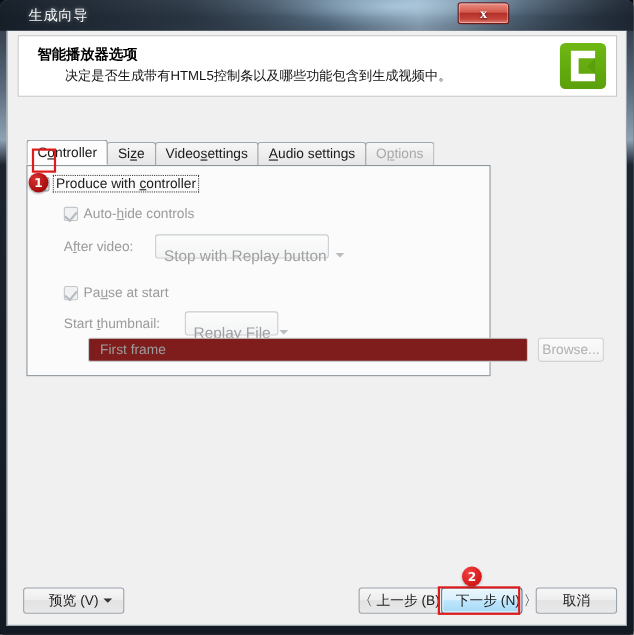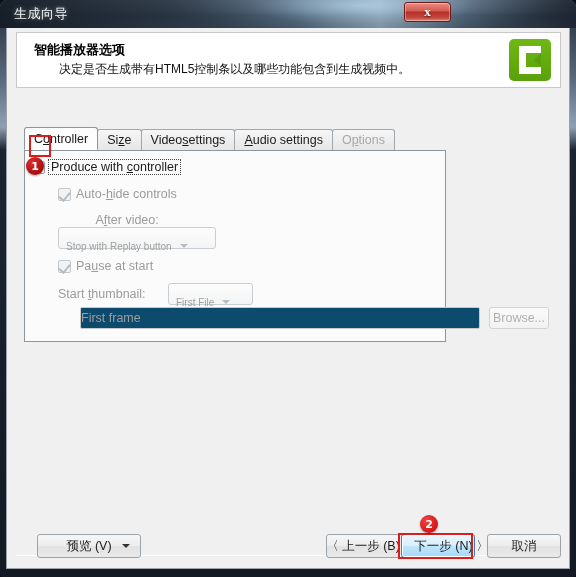--- a/index.html
+++ b/index.html
@@ -29,21 +29,21 @@
       linear-gradient(to bottom, #59646e 0%, #3c4650 40%, #2b343e 55%, #323c46 100%);
   }
   .glass-overlay2 {
     position: absolute;
     left: 0; top: 0; width: 576px; height: 28px;
     background: linear-gradient(to right, rgba(20,28,38,0.92) 0%, rgba(40,52,66,0.75) 30%, rgba(120,160,195,0.18) 52%, rgba(200,228,248,0.45) 66%, rgba(120,155,190,0.2) 80%, rgba(25,34,46,0.85) 100%);
   }
 
   .titlebar {
     position: absolute;
-    left: 0; top: 0;
+    left: 12px; top: 0;
     width: 456px; height: 28px;
   }
   .title-text {
     position: absolute;
     left: 14px; top: 5px;
     font-size: 13px;
     color: #f2f5f8;
     text-shadow: 0 0 4px rgba(255,255,255,0.55), 0 1px 1px rgba(0,0,0,0.6);
     letter-spacing: 0.5px;
   }
@@ -225,41 +225,41 @@
   .badge.b2 { background: radial-gradient(circle at 35% 30%, #f24040 0%, #d41717 70%, #b81212 100%); }
 
   .combo {
     height: 22px;
     border: 1px solid #c9cdd1;
     border-radius: 3px;
     background: linear-gradient(to bottom, #fcfcfc 0%, #f3f4f5 100%);
     display: flex;
     align-items: center;
     padding: 16px 5px 0 7px;
-    font-size: 10px;
+    font-size: 14px;
     color: #a0a0a0;
     cursor: pointer;
     white-space: nowrap;
   }
   .combo .arrow {
     margin-left: 8px;
     width: 0; height: 0;
     border-left: 4px solid transparent;
     border-right: 4px solid transparent;
     border-top: 4px solid #b9bcbf;
   }
 
   .textbox {
     height: 22px;
     border: 1px solid #c6cace;
     border-radius: 2px;
-    background: #0c4a6e;
+    background: #7f1d1d;
     display: flex;
     align-items: center;
-    padding: 0 0;
+    padding: 0 10px;
     font-size: 12.5px;
     color: #9d9d9d;
     cursor: text;
   }
 
   .btn-browse {
     height: 22px;
     border: 1px solid #cfd3d6;
     border-radius: 3px;
     background: linear-gradient(to bottom, #fbfbfb 0%, #f2f2f2 100%);
@@ -346,51 +346,51 @@
       <div class="row" style="left:7px; top:8px;">
         <div class="cb inner"></div>
         <div class="lbl focus-dots">Produce with <u>c</u>ontroller</div>
       </div>
 
       <div class="row" style="left:33px; top:36px;">
         <div class="cb checked-disabled"></div>
         <div class="lbl dim">Auto-<u>h</u>ide controls</div>
       </div>
 
-      <div class="row" style="left:33px; top:62px;flex-direction:column;">
+      <div class="row" style="left:33px; top:62px;">
         <div class="lbl dim" style="margin-left:0; width:83px;">A<u>f</u>ter video:</div>
         <div class="combo" style="width:158px;">
           <span>Stop with Replay button</span>
           <span class="arrow"></span>
         </div>
       </div>
 
       <div class="row" style="left:33px; top:108px;text-align:center;">
         <div class="cb checked-disabled"></div>
         <div class="lbl dim">Pa<u>u</u>se at start</div>
       </div>
 
       <div class="row" style="left:33px; top:132px;">
         <div class="lbl dim" style="margin-left:0; width:110px;">Start <u>t</u>humbnail:</div>
         <div class="combo" style="width:85px;">
-          <span>First File</span>
+          <span>Replay File</span>
           <span class="arrow"></span>
         </div>
       </div>
 
       <div class="textbox" style="position:absolute; left:55px; top:156px; width:400px;">
         <span>First frame</span>
       </div>
       <div class="btn-browse" style="position:absolute; left:464px; top:156px; width:60px;">Browse...</div>
 
     </div>
 
     <div class="footer-sep"></div>
 
-    <div class="winbtn" style="left:30px; top:506px; width:104px;">
+    <div class="winbtn" style="left:14px; top:506px; width:92px;">
       <span>预览 (V)</span>
       <span class="split-arrow"></span>
     </div>
 
     <div class="winbtn" style="left:319px; top:506px; width:74px;text-align:right;">〈 上一步 (B)</div>
 
     <div class="winbtn focused" style="left:394px; top:506px; width:74px;padding-left:27px;">下一步 (N) 〉</div>
 
     <div class="winbtn" style="left:480px; top:506px; width:74px;">取消</div>
 

